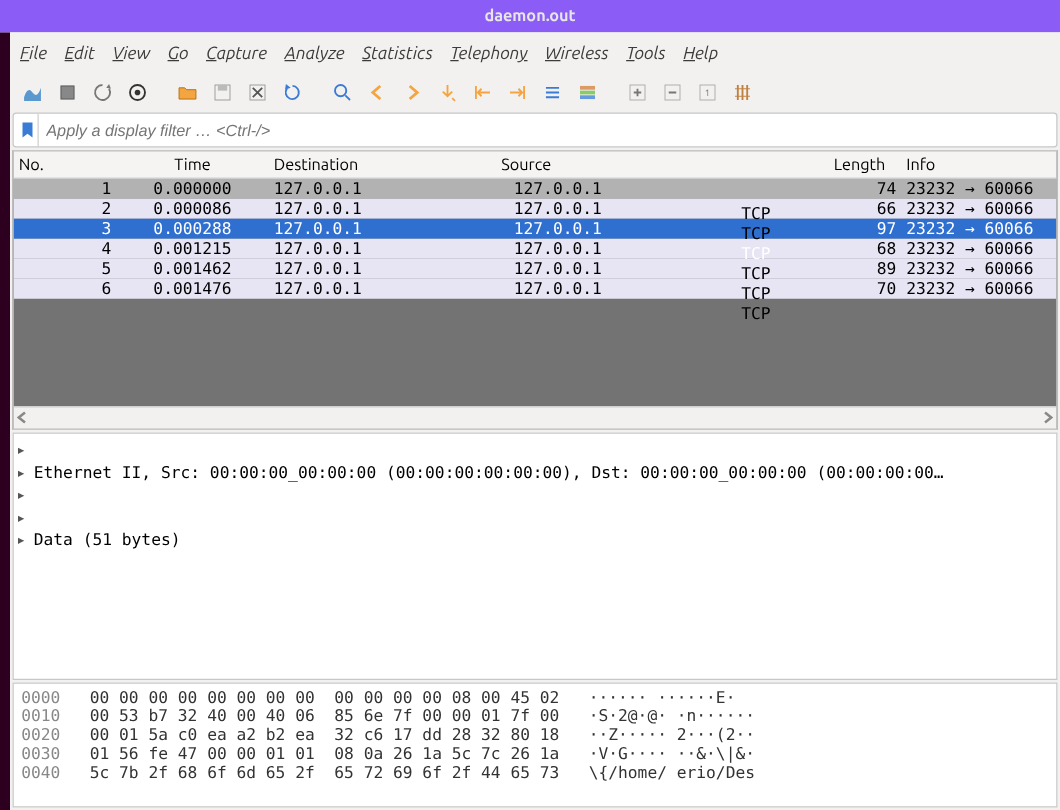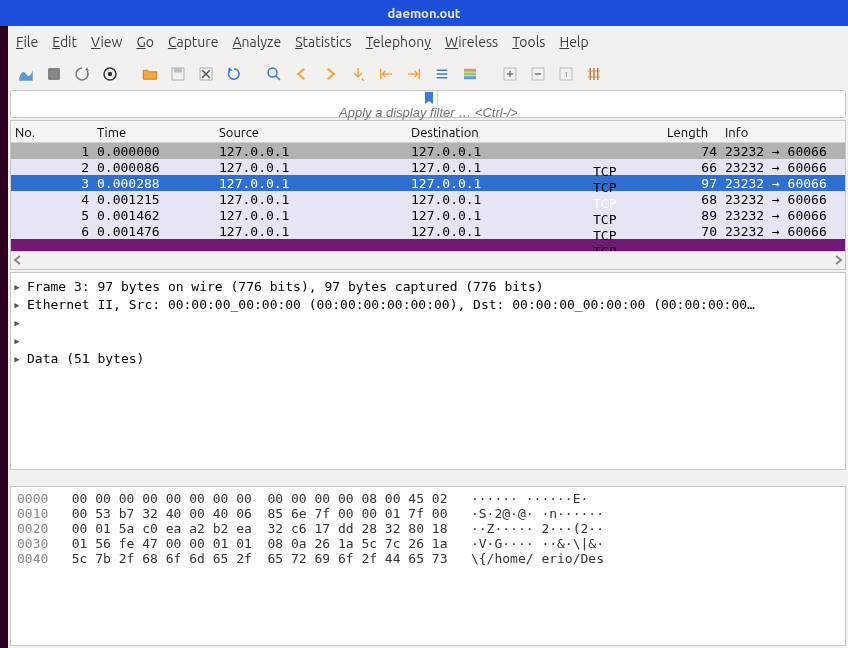--- a/index.html
+++ b/index.html
@@ -10,21 +10,21 @@
     background: #f2f1f0;
     width: 848px;
     height: 648px;
     overflow: hidden;
     position: relative;
   }
 
   
   .titlebar {
     height: 26px;
-    background: #1d4ed8;
+    background: #8b5cf6;
     color: #e6e6e6;
     display: flex;
     align-items: center;
     justify-content: center;
     font-weight: bold;
     font-size: 13px;
   }
   
   .left-gutter {
     position: absolute;
@@ -41,20 +41,21 @@
   }
 
   
   .menubar {
     height: 26px;
     display: flex;
     align-items: center;
     padding: 16px 8px;
     gap: 14px;
     background: #f2f1f0;
+    font-style: italic;
   }
   .menuitem {
     font-size: 14px;
     color: #3c3c3c;
     cursor: pointer;
   }
   .menuitem .ul { text-decoration: underline; }
 
   
   .toolbar {
@@ -76,61 +77,60 @@
 
   
   .filterbar {
     height: 28px;
     border: 1px solid #c7c7c7;
     margin: 0 2px 2px 2px;
     display: flex;
     align-items: center;
     background: #fff;
     border-radius: 3px;
-    flex-direction: column;
   }
   .filterbar .bookmark {
     width: 18px; display:flex; align-items:center; justify-content:center;
     border-right: 1px solid #d0d0d0; height: 100%;
     color: #2a6cc6;
     margin-left: 2px;
   }
   .filterbar input {
     border: none; outline: none;
     flex: 1;
     font-size: 13px; font-style: italic;
     color: #888;
     padding: 0 6px;
     background: transparent;
   }
 
   
   .packet-list {
     border: 1px solid #c7c7c7;
-    background: #701a75;
+    background: #737373;
     margin: 0 2px;
     display: flex;
     flex-direction: column;
-    height: 150px;
+    height: 224px;
   }
   .plist-header {
     display: flex;
     background: #f5f4f2;
     border-bottom: 1px solid #d0d0d0;
     font-size: 13px;
     height: 22px;
     align-items: center;
   }
   .plist-header .col, .row .col {
     padding: 0 4px;
     overflow: hidden;
     white-space: nowrap;
   }
   .col-no    { width: 82px;  text-align: right; padding-right: 8px;}
-  .col-time  { width: 122px; }
+  .col-time  { width: 122px; text-align: center; }
   .col-src   { width: 192px; }
   .col-dst   { width: 182px; }
   .col-proto { width: 74px; margin-top: 41px;  }
   .col-len   { width: 58px;  text-align: right; padding-right: 6px;}
   .col-info  { flex: 1; }
 
   .plist-body { flex: 1; overflow: hidden; font-family: "DejaVu Sans Mono","Menlo",monospace; font-size: 13px; }
   .row {
     display: flex;
     height: 16px;
@@ -170,21 +170,21 @@
     white-space: nowrap;
   }
   .tree-line .tri {
     width: 14px; display: inline-block; color: #555;
   }
 
   
   .hex {
     border: 1px solid #c7c7c7;
     background: #fff;
-    margin: 16px 2px 2px 2px;
+    margin: 2px 2px 2px 2px;
     flex: 1;
     font-family: "DejaVu Sans Mono","Menlo",monospace;
     font-size: 13px;
     padding: 4px 6px;
     overflow: hidden;
     white-space: pre;
     color: #333;
   }
   .hex .off { color: #888; }
 </style>
@@ -337,22 +337,22 @@
           <path d="M2 1h8v12l-4-3-4 3z" fill="#3a7bd5"></path>
         </svg>
     </div>
     <input type="text" placeholder="Apply a display filter … &lt;Ctrl-/&gt;" style="">
   </div>
 
   <div class="packet-list">
     <div class="plist-header">
       <div class="col col-no" style="text-align:left;padding-left:4px">No.</div>
       <div class="col col-time">Time</div>
+      <div class="col col-dst">Destination</div>
       <div class="col col-src">Source</div>
-      <div class="col col-dst">Destination</div>
       <div class="col col-proto">Protocol</div>
       <div class="col col-len" style="text-align:left">Length</div>
       <div class="col col-info">Info</div>
     </div>
     <div class="plist-body" id="plist-body">
         <div class="row first">
           <div class="col col-no">1</div>
           <div class="col col-time">0.000000</div>
           <div class="col col-src">127.0.0.1</div>
           <div class="col col-dst">127.0.0.1</div>
@@ -412,21 +412,20 @@
         </svg>
       <svg class="thumb-right" viewBox="0 0 10 10">
           <path d="M3 1l5 4-5 4" fill="none" stroke="#888" stroke-width="2"></path>
         </svg>
     </div>
   </div>
 
   <div class="details" id="details-pane">
       <div class="tree-line">
         <span class="tri">▸</span>
-        <span>Frame 3: 97 bytes on wire (776 bits), 97 bytes captured (776 bits)</span>
       </div>
       <div class="tree-line">
         <span class="tri">▸</span>
         <span>Ethernet II, Src: 00:00:00_00:00:00 (00:00:00:00:00:00), Dst: 00:00:00_00:00:00 (00:00:00:00…</span>
       </div>
       <div class="tree-line">
         <span class="tri">▸</span>
       </div>
       <div class="tree-line">
         <span class="tri">▸</span>

